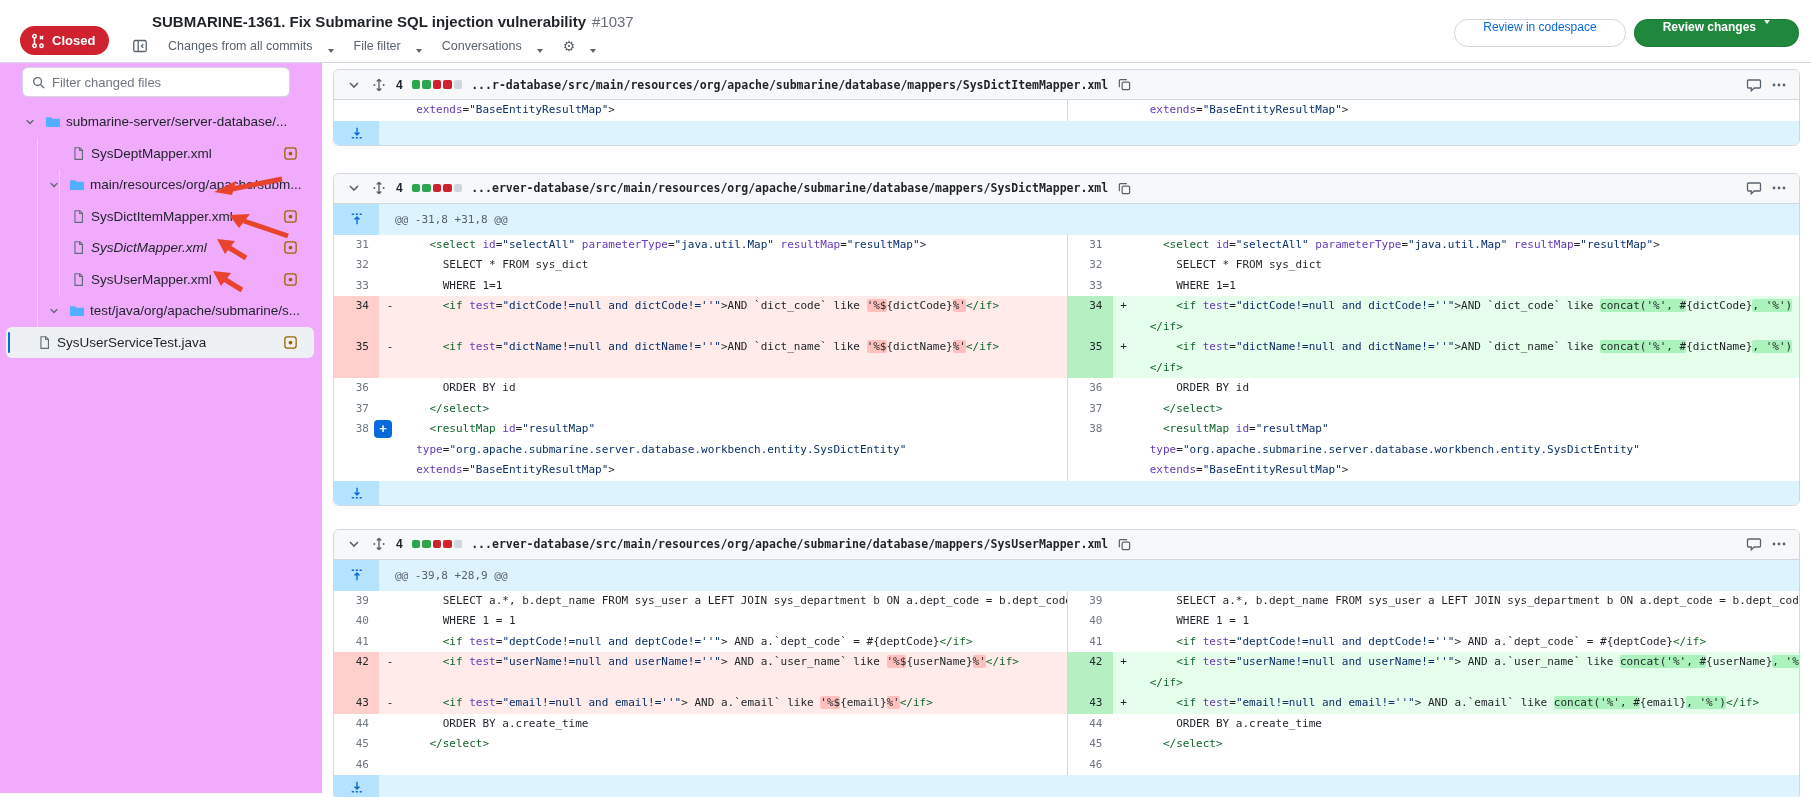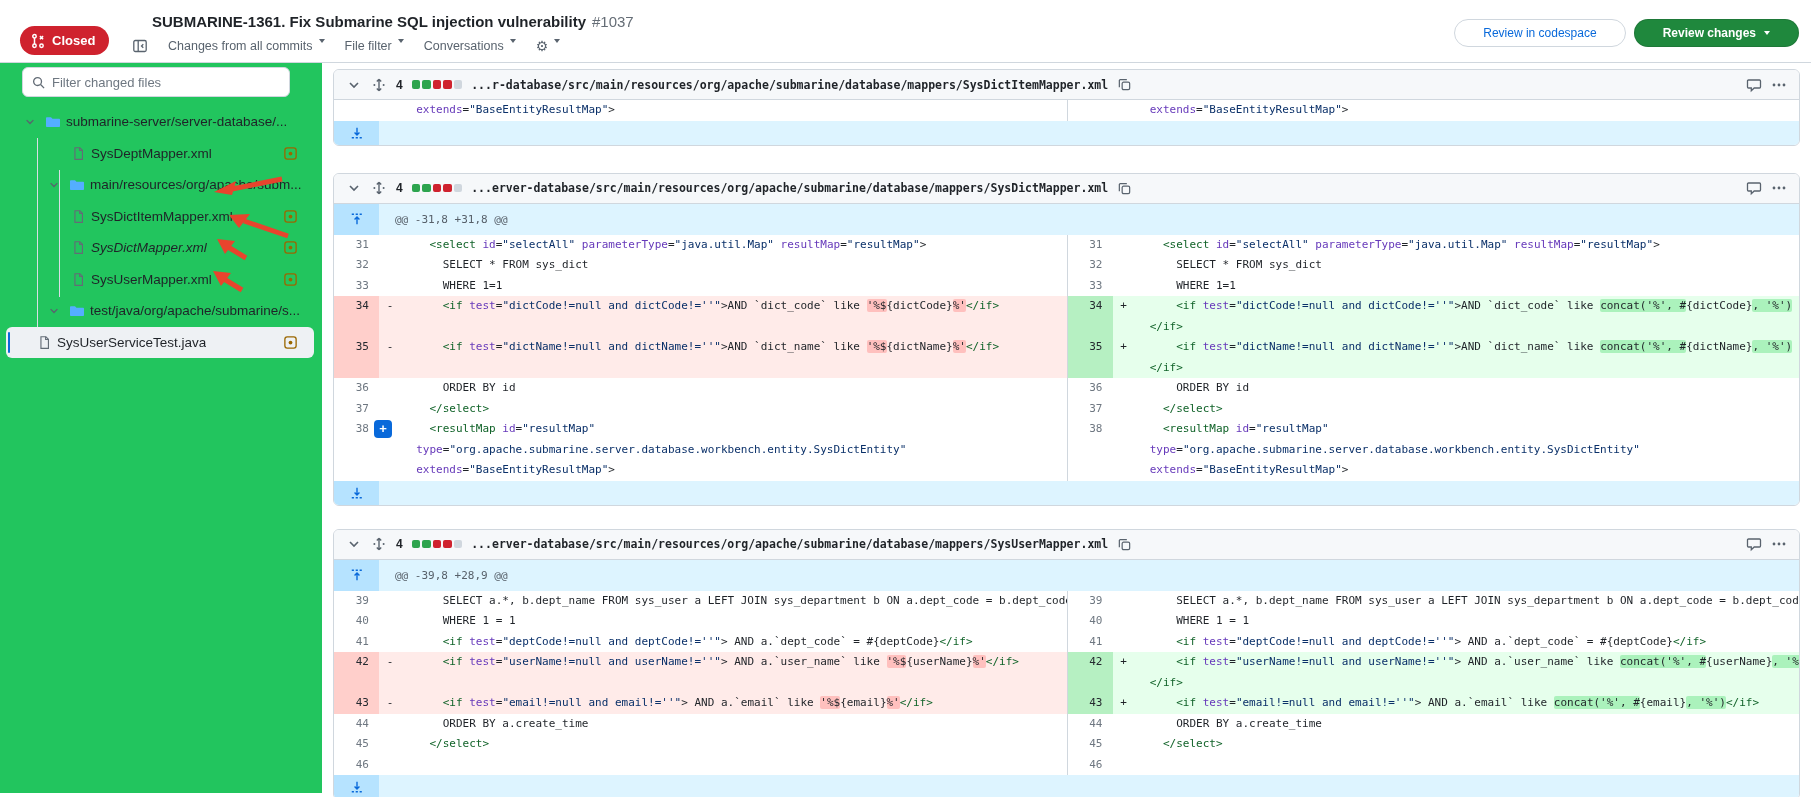--- a/index.html
+++ b/index.html
@@ -11,32 +11,32 @@
   .topbar { position:absolute; left:0; top:0; width:100%; height:63px; background:#fff;
     border-bottom:1px solid #d0d7de; z-index:30; }
   .closed-badge { position:absolute; left:20px; top:26px; height:29px; border-radius:15px;
     background:var(--closed,#cf222e); color:#fff; display:flex; align-items:center; gap:6px;
     padding:0 14px 0 10px; font-size:13px; font-weight:700; }
   .title-wrap { position:absolute; left:113px; top:13px; white-space:nowrap;margin-left:39px; }
   .pr-title { font-size:15px; font-weight:700; color:#1f2328; }
   .pr-number { font-size:15px; font-weight:400; color:#656d76; margin-left:6px; }
   .toolbar { position:absolute; left:132px; top:38px; display:flex; align-items:center; gap:20px;
     color:#59636e; font-size:12.5px; }
-  .tb-item { display:flex; align-items:flex-start; gap:4px; cursor:pointer; }
+  .tb-item { display:flex; align-items:flex-end; gap:13px; cursor:pointer; }
   .caret { width:0; height:0; border-left:3.5px solid transparent; border-right:3.5px solid transparent;
     border-top:4.5px solid currentColor; display:inline-block; margin-left:2px; }
   .gear-glyph { font-size:14px; line-height:14px; }
   .actions { position:absolute; top:19px; right:12px; display:flex; gap:8px; }
   .btn { height:28px; border-radius:14px; padding:0 28px; font-size:12px; display:flex;
-    align-items:center; gap:6px; white-space:nowrap; cursor:pointer; }
+    gap:6px; white-space:nowrap; cursor:pointer; }
   .btn.codespace { background:#fff; border:1px solid #d0d7de; color:var(--link,#0969da); font-weight:500; }
   .btn.green { background:var(--btn-green,#1f883d); border:1px solid rgba(27,31,36,.15); color:#fff; font-weight:600; }
 
   
-  .sidebar { position:absolute; left:0; top:63px; width:322px; bottom:4px; background:#22c55e; z-index:5; }
+  .sidebar { position:absolute; left:0; top:63px; width:322px; bottom:4px; background:#f0abfc; z-index:5; }
   .filter-box { position:absolute; left:22px; top:4px; width:268px; height:30px; border:1px solid #d0d7de;
     border-radius:6px; background:#fff; display:flex; align-items:center; padding:0 8px; gap:6px; }
   .filter-box input { border:none; outline:none; flex:1; font-size:13px; color:#1f2328;
     font-family:"Liberation Sans","DejaVu Sans",sans-serif; }
   .filter-box input::placeholder { color:#6e7781; }
   #file-tree { position:absolute; left:0; top:43px; right:0; }
   .tree-row { display:flex; align-items:center; height:31.5px; font-size:13.5px; color:#1f2328;
     position:relative; margin:0 8px 0 6px; border-radius:6px; white-space:nowrap; cursor:pointer; }
   .tree-row.selected { background:#eef1f4; }
   .tree-row.selected::before { content:''; position:absolute; left:2px; top:5px; bottom:5px; width:2px;

